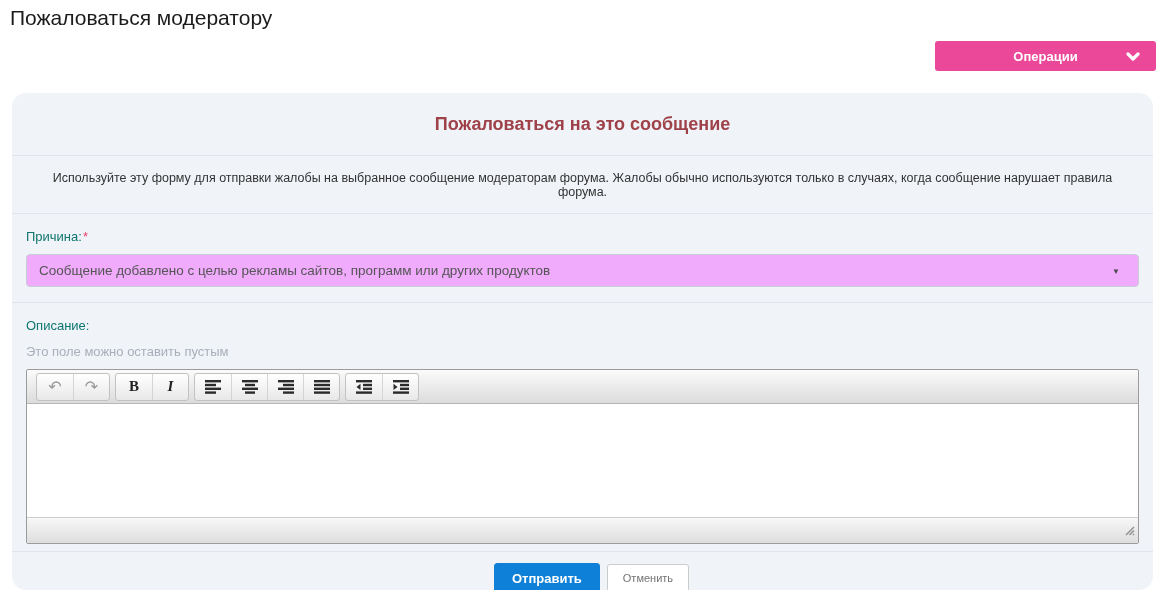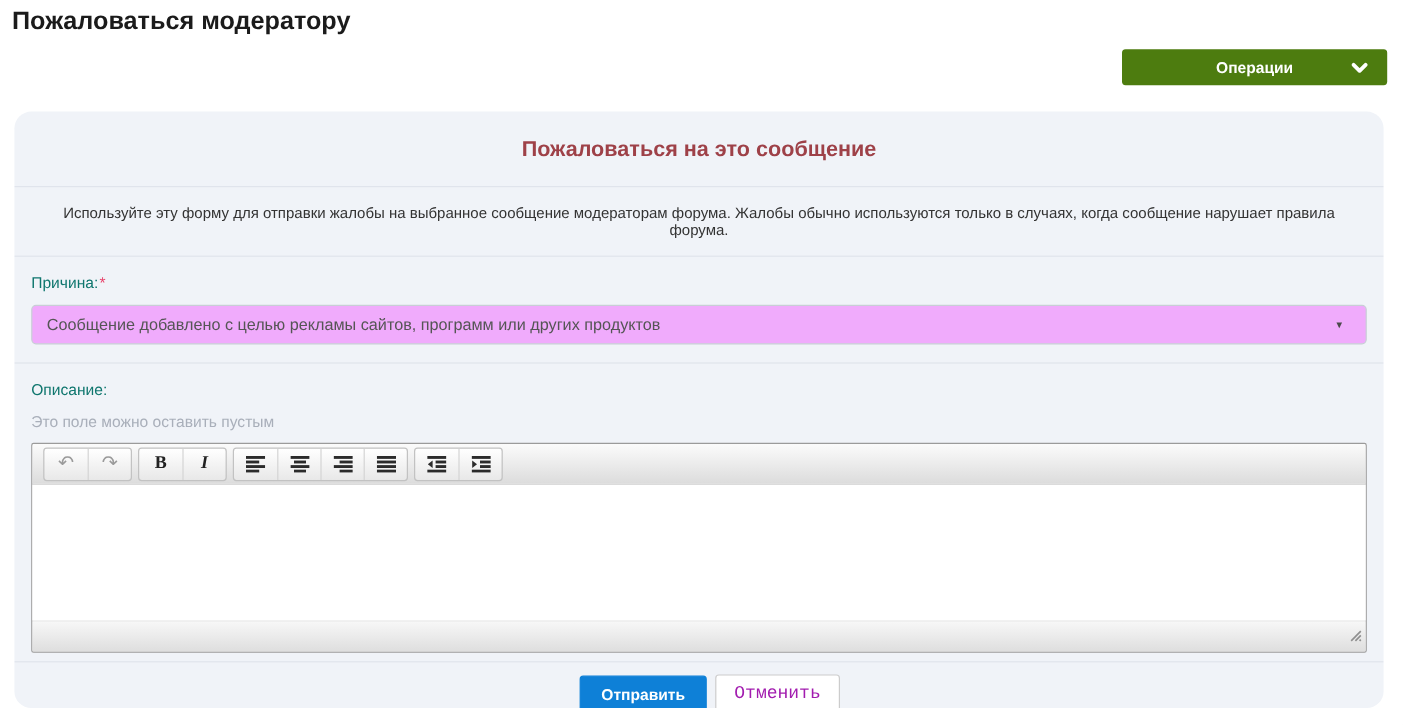--- a/index.html
+++ b/index.html
@@ -4,27 +4,27 @@
 <style>
   * { margin:0; padding:0; box-sizing:border-box; }
   html,body { background:#fff; }
   body {
     width:1169px; height:604px; position:relative;
     font-family:"Liberation Sans", sans-serif; color:#333;
   }
 
   .page-title {
     position:absolute; left:10px; top:6px;
-    font-size:21px; font-weight:bold; color:#1b1b1b;
+    font-size:21px; font-weight:normal; color:#1b1b1b;
   }
 
   
   .ops-button {
     position:absolute; left:935px; top:41px; width:221px; height:30px;
-    background:#4d7c0f; border:none; border-radius:3px; cursor:pointer;
+    background:#ec4899; border:none; border-radius:3px; cursor:pointer;
     display:flex; align-items:center; justify-content:center;
     color:#fff; font-size:13px; font-weight:bold; font-family:inherit;
   }
   .ops-button .chev { position:absolute; right:16px; top:9px; }
 
   
   .panel {
     position:absolute; left:12px; top:93px; width:1141px; height:497px;
     background:#f0f3f8; border-radius:14px; overflow:hidden;
   }
@@ -95,22 +95,22 @@
   .panel-footer {
     border-top:1px solid #e0e4ec; height:53px;
     display:flex; align-items:center; justify-content:center; gap:7px;padding-left:18px;
   }
   .btn-submit {
     background:#0e80d7; color:#fff; border:1px solid #0e80d7; border-radius:3px;
     font-size:13px; font-weight:bold; font-family:inherit;
     padding:7px 17px; cursor:pointer;
   }
   .btn-cancel {
-    background:#fff; color:#a21caf; border:1px solid #ccc; border-radius:3px;
-    font-size:15px; font-family:Liberation Mono, monospace; padding:7px 15px; cursor:pointer;
+    background:#fff; color:#737373; border:1px solid #ccc; border-radius:3px;
+    font-size:11px; font-family:Liberation Sans, sans-serif; padding:7px 15px; cursor:pointer;
   }
 </style>
 </head>
 <body>
 
 <h1 class="page-title">Пожаловаться модератору</h1>
 
 <button class="ops-button">
   <span>Операции</span>
   <span class="chev">

